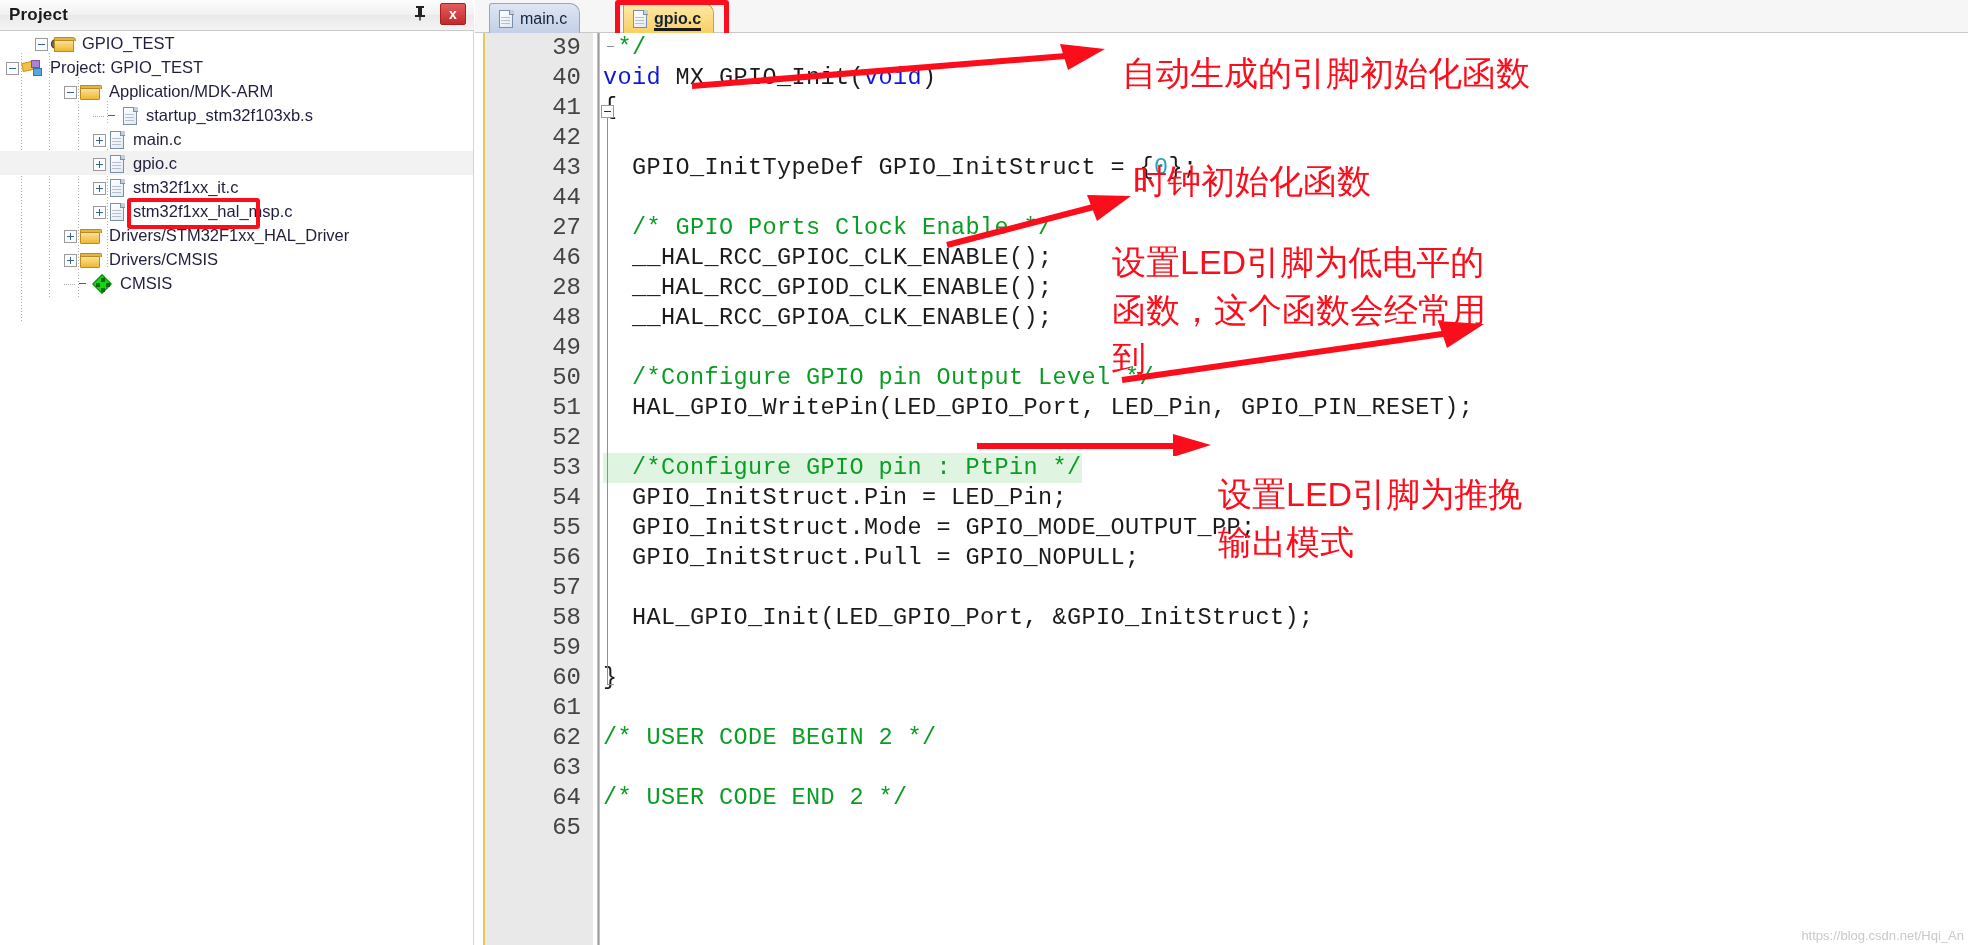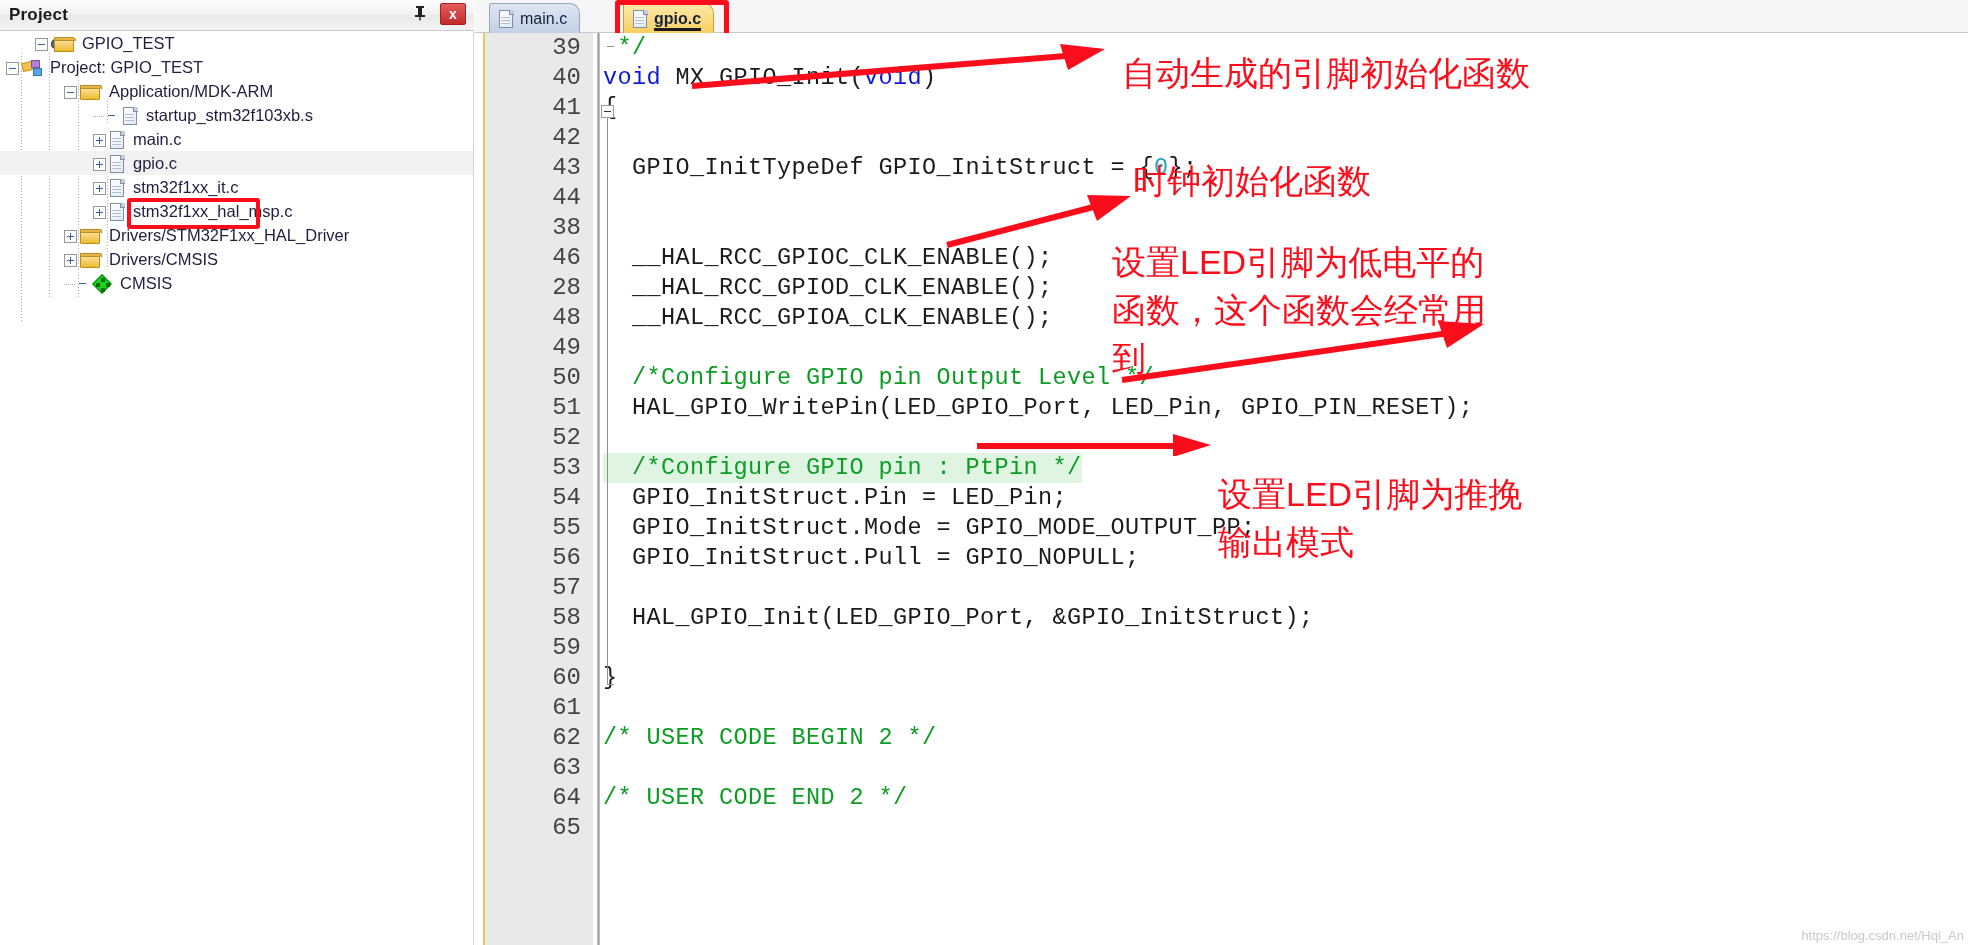--- a/index.html
+++ b/index.html
@@ -248,21 +248,21 @@
   <div id="code-pane">
     <div id="gutter"></div>
     <div id="gutter-sep"></div>
     <div id="code-lines">
         <div class="cl"><span class="lnum">39</span><span class="codetext"><span class="cm"> */</span></span></div>
         <div class="cl"><span class="lnum">40</span><span class="codetext"><span class="kw">void</span> MX_GPIO_Init(<span class="kw">void</span>)</span></div>
         <div class="cl"><span class="lnum">41</span><span class="codetext">{</span></div>
         <div class="cl"><span class="lnum">42</span><span class="codetext"></span></div>
         <div class="cl"><span class="lnum">43</span><span class="codetext">  GPIO_InitTypeDef GPIO_InitStruct = {<span class="num">0</span>};</span></div>
         <div class="cl"><span class="lnum">44</span><span class="codetext"></span></div>
-        <div class="cl"><span class="lnum">38</span></div>
+        <div class="cl"><span class="lnum">27</span><span class="codetext"><span class="cm">  /* GPIO Ports Clock Enable */</span></span></div>
         <div class="cl"><span class="lnum">46</span><span class="codetext">  __HAL_RCC_GPIOC_CLK_ENABLE();</span></div>
         <div class="cl"><span class="lnum">28</span><span class="codetext">  __HAL_RCC_GPIOD_CLK_ENABLE();</span></div>
         <div class="cl"><span class="lnum">48</span><span class="codetext">  __HAL_RCC_GPIOA_CLK_ENABLE();</span></div>
         <div class="cl"><span class="lnum">49</span><span class="codetext"></span></div>
         <div class="cl"><span class="lnum">50</span><span class="codetext"><span class="cm">  /*Configure GPIO pin Output Level */</span></span></div>
         <div class="cl"><span class="lnum">51</span><span class="codetext">  HAL_GPIO_WritePin(LED_GPIO_Port, LED_Pin, GPIO_PIN_RESET);</span></div>
         <div class="cl"><span class="lnum">52</span><span class="codetext"></span></div>
         <div class="cl hl"><span class="lnum">53</span><span class="codetext"><span class="cm">  /*Configure GPIO pin : PtPin */</span></span></div>
         <div class="cl"><span class="lnum">54</span><span class="codetext">  GPIO_InitStruct.Pin = LED_Pin;</span></div>
         <div class="cl"><span class="lnum">55</span><span class="codetext">  GPIO_InitStruct.Mode = GPIO_MODE_OUTPUT_PP;</span></div>

